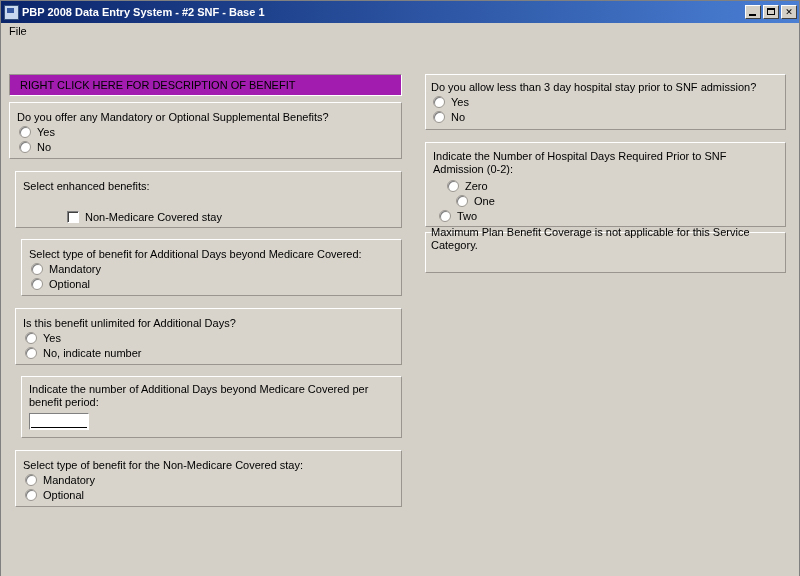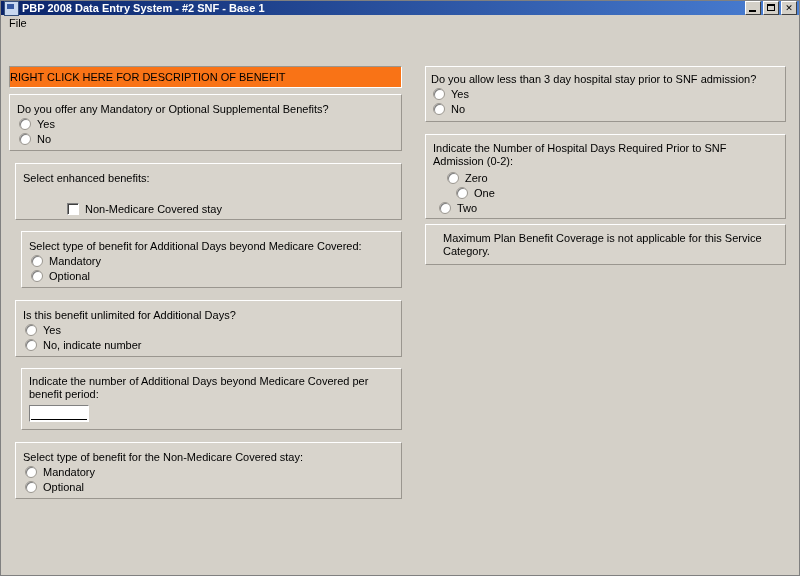--- a/index.html
+++ b/index.html
@@ -18,21 +18,21 @@
   .app-window {
     position: relative;
     width: 800px;
     height: 576px;
     box-sizing: border-box;
     border: 1px solid #808080;
     background: #d4d0c8;
   }
   
   .titlebar {
-    height: 14px;
+    height: 22px;
     background: linear-gradient(to right, #0a246a, #4a7fd4);
     display: flex;
     align-items: center;
     padding: 0 2px 0 3px;
     box-sizing: border-box;
   }
   .title-icon {
     width: 13px;
     height: 13px;
     margin-right: 3px;
@@ -121,28 +121,28 @@
   .panel {
     position: absolute;
     background: #d8d4cc;
     border: 1px solid #ffffff;
     border-right-color: #9a968f;
     border-bottom-color: #9a968f;
     box-sizing: border-box;
   }
   .banner {
     position: absolute;
-    background: #f97316;
+    background: #a21caf;
     border: 1px solid #9a968f;
     border-right-color: #ffffff;
     border-bottom-color: #ffffff;
     box-sizing: border-box;
     display: flex;
     align-items: center;
-    padding-left: 0;
+    padding-left: 10px;
     font-size: 11px;
   }
   .qtext {
     position: absolute;
     font-size: 11px;
     line-height: 13px;
     color: #000;
   }
   
   .opt {
@@ -301,16 +301,16 @@
     <div class="opt" style="left:455px; top:155px;justify-content:center;">
       <span class="radio"></span>
       <span class="opt-label">One</span>
     </div>
     <div class="opt" style="left:438px; top:170px;">
       <span class="radio"></span>
       <span class="opt-label">Two</span>
     </div>
 
     <div class="panel" style="left:424px; top:192px; width:361px; height:41px;"></div>
-    <div class="qtext" style="left:430px; top:200px; width:345px;margin-left:12px;">Maximum Plan Benefit Coverage is not applicable for this Service Category.</div>
+    <div class="qtext" style="left:430px; top:186px; width:345px;">Maximum Plan Benefit Coverage is not applicable for this Service Category.</div>
 
   </div>
 </div>
 
 </body></html>

